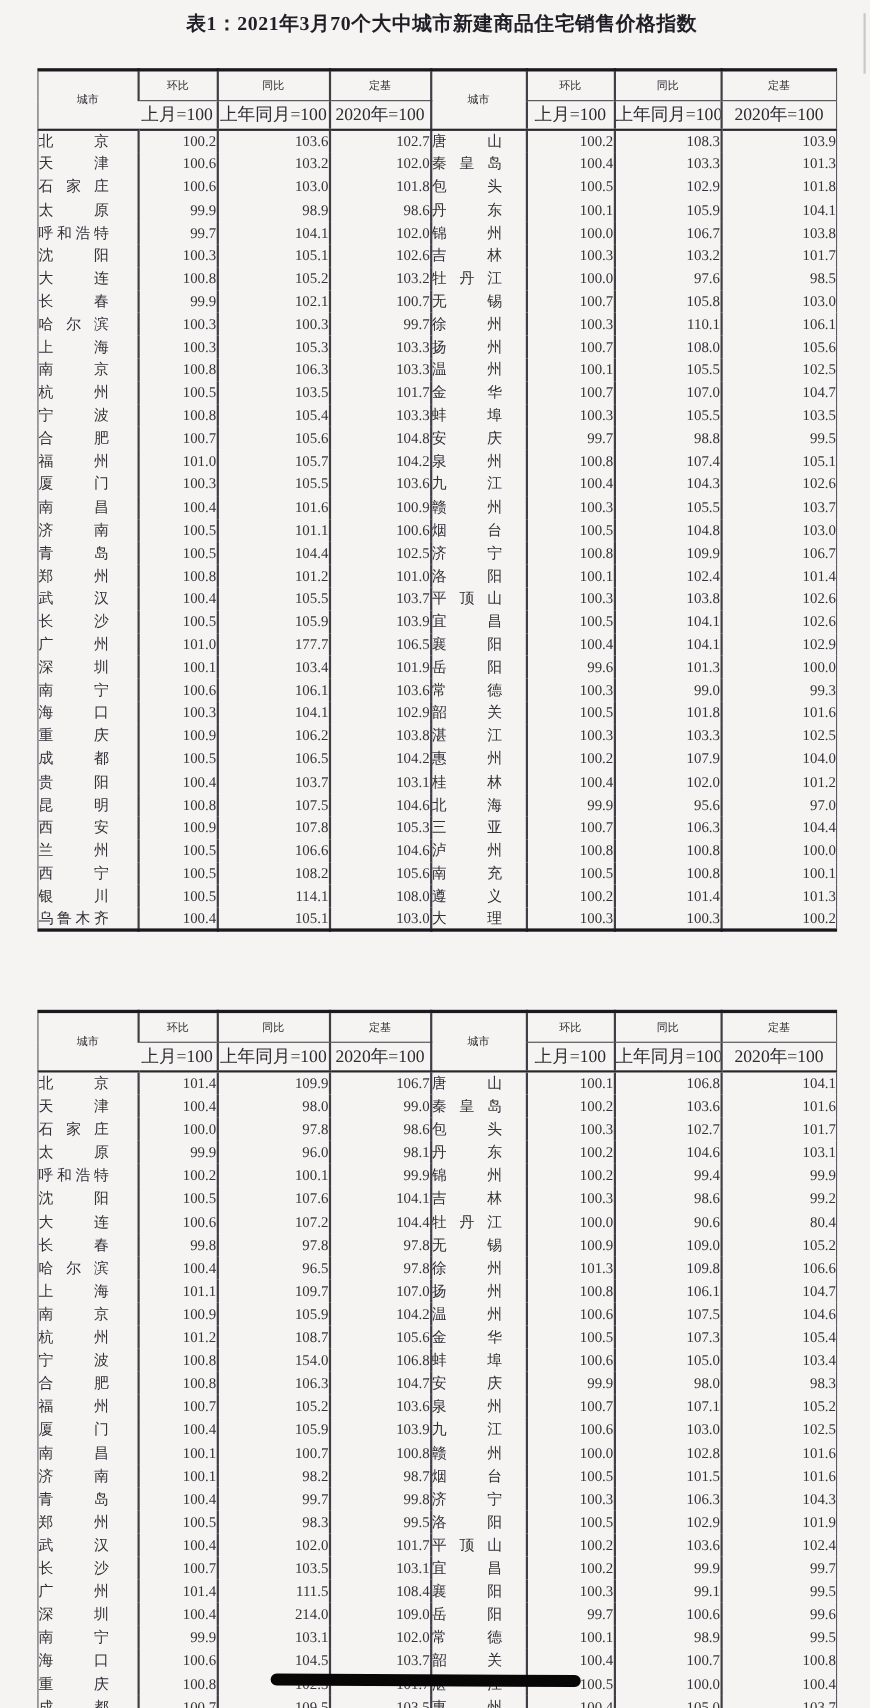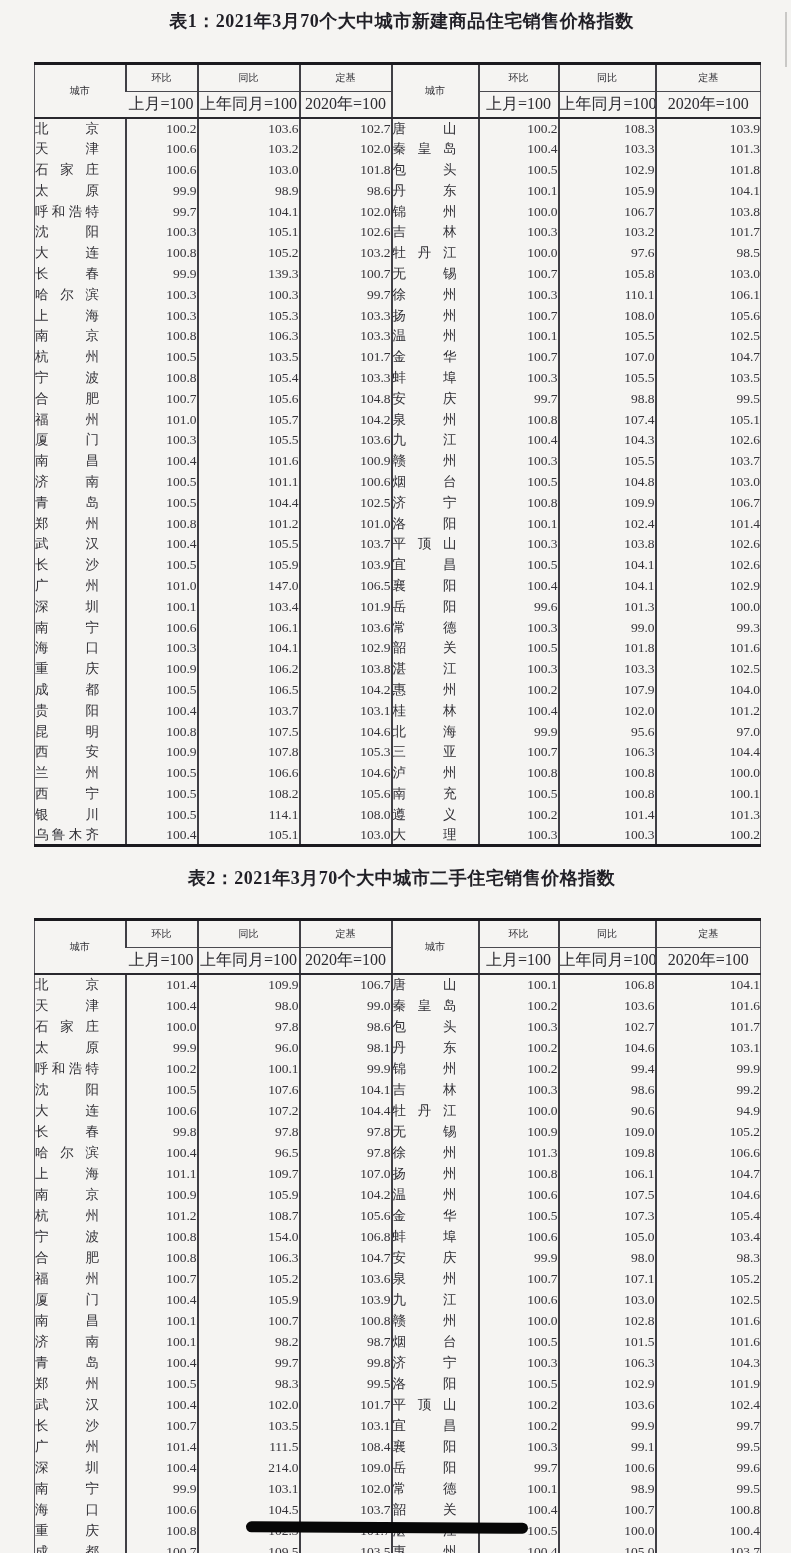--- a/index.html
+++ b/index.html
@@ -234,21 +234,21 @@
             <td class="val">100.0</td>
             <td class="val">97.6</td>
             <td class="val">98.5</td>
           </tr>
           <tr>
             <td class="city"><span class="cname">
                 <i>长</i>
                 <i>春</i>
               </span></td>
             <td class="val">99.9</td>
-            <td class="val">139.3</td>
+            <td class="val">102.1</td>
             <td class="val">100.7</td>
             <td class="city"><span class="cname">
                 <i>无</i>
                 <i>锡</i>
               </span></td>
             <td class="val">100.7</td>
             <td class="val">105.8</td>
             <td class="val">103.0</td>
           </tr>
           <tr>
@@ -476,21 +476,21 @@
             <td class="val">100.5</td>
             <td class="val">104.1</td>
             <td class="val">102.6</td>
           </tr>
           <tr>
             <td class="city"><span class="cname">
                 <i>广</i>
                 <i>州</i>
               </span></td>
             <td class="val">101.0</td>
-            <td class="val">147.0</td>
+            <td class="val">177.7</td>
             <td class="val">106.5</td>
             <td class="city"><span class="cname">
                 <i>襄</i>
                 <i>阳</i>
               </span></td>
             <td class="val">100.4</td>
             <td class="val">104.1</td>
             <td class="val">102.9</td>
           </tr>
           <tr>
@@ -684,21 +684,20 @@
                 <i>理</i>
               </span></td>
             <td class="val">100.3</td>
             <td class="val">100.3</td>
             <td class="val">100.2</td>
           </tr>
         </tbody>
       </table>
   </div>
 
-  <div id="title2" class="tbl-title">表2：2021年3月70个大中城市二手住宅销售价格指数</div>
 
   <div id="twrap1" class="tbl-wrap">
     <table class="idx">
         <colgroup>
           <col style="width:91px">
           <col style="width:72px">
           <col style="width:102px">
           <col style="width:92px">
           <col style="width:87px">
           <col style="width:80px">
@@ -834,21 +833,21 @@
             <td class="val">100.6</td>
             <td class="val">107.2</td>
             <td class="val">104.4</td>
             <td class="city"><span class="cname">
                 <i>牡</i>
                 <i>丹</i>
                 <i>江</i>
               </span></td>
             <td class="val">100.0</td>
             <td class="val">90.6</td>
-            <td class="val">94.9</td>
+            <td class="val">80.4</td>
           </tr>
           <tr>
             <td class="city"><span class="cname">
                 <i>长</i>
                 <i>春</i>
               </span></td>
             <td class="val">99.8</td>
             <td class="val">97.8</td>
             <td class="val">97.8</td>
             <td class="city"><span class="cname">

